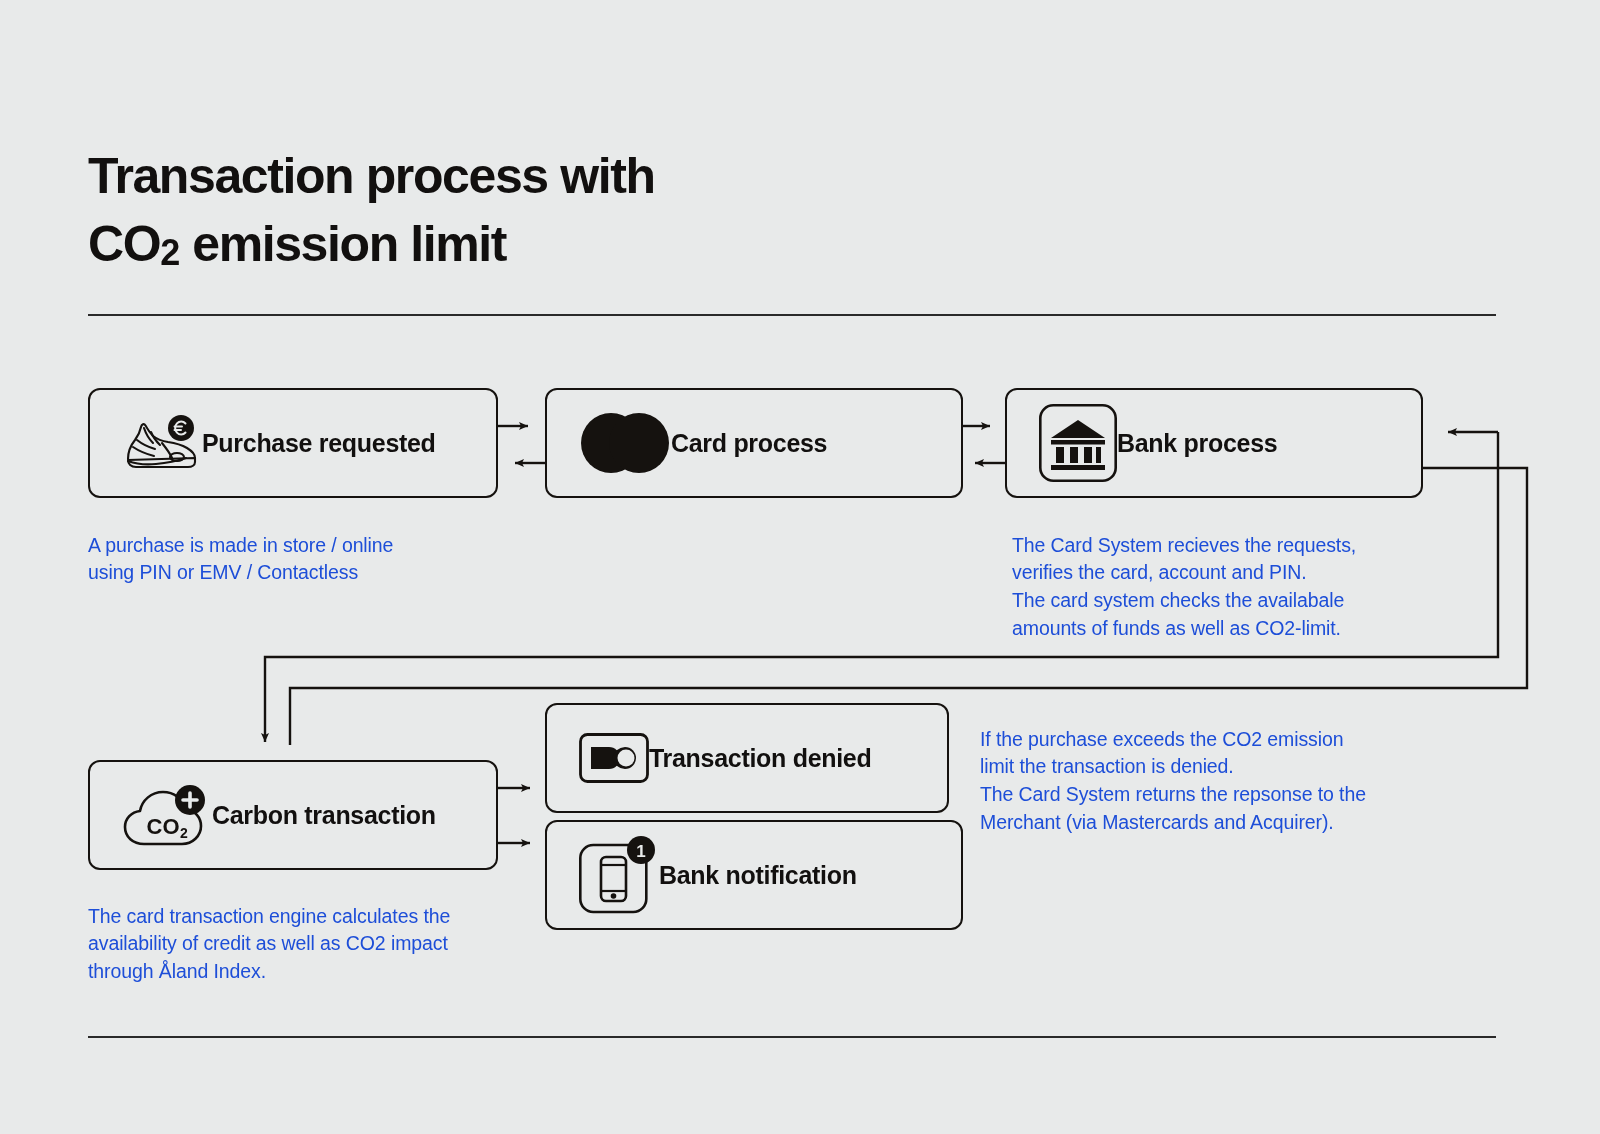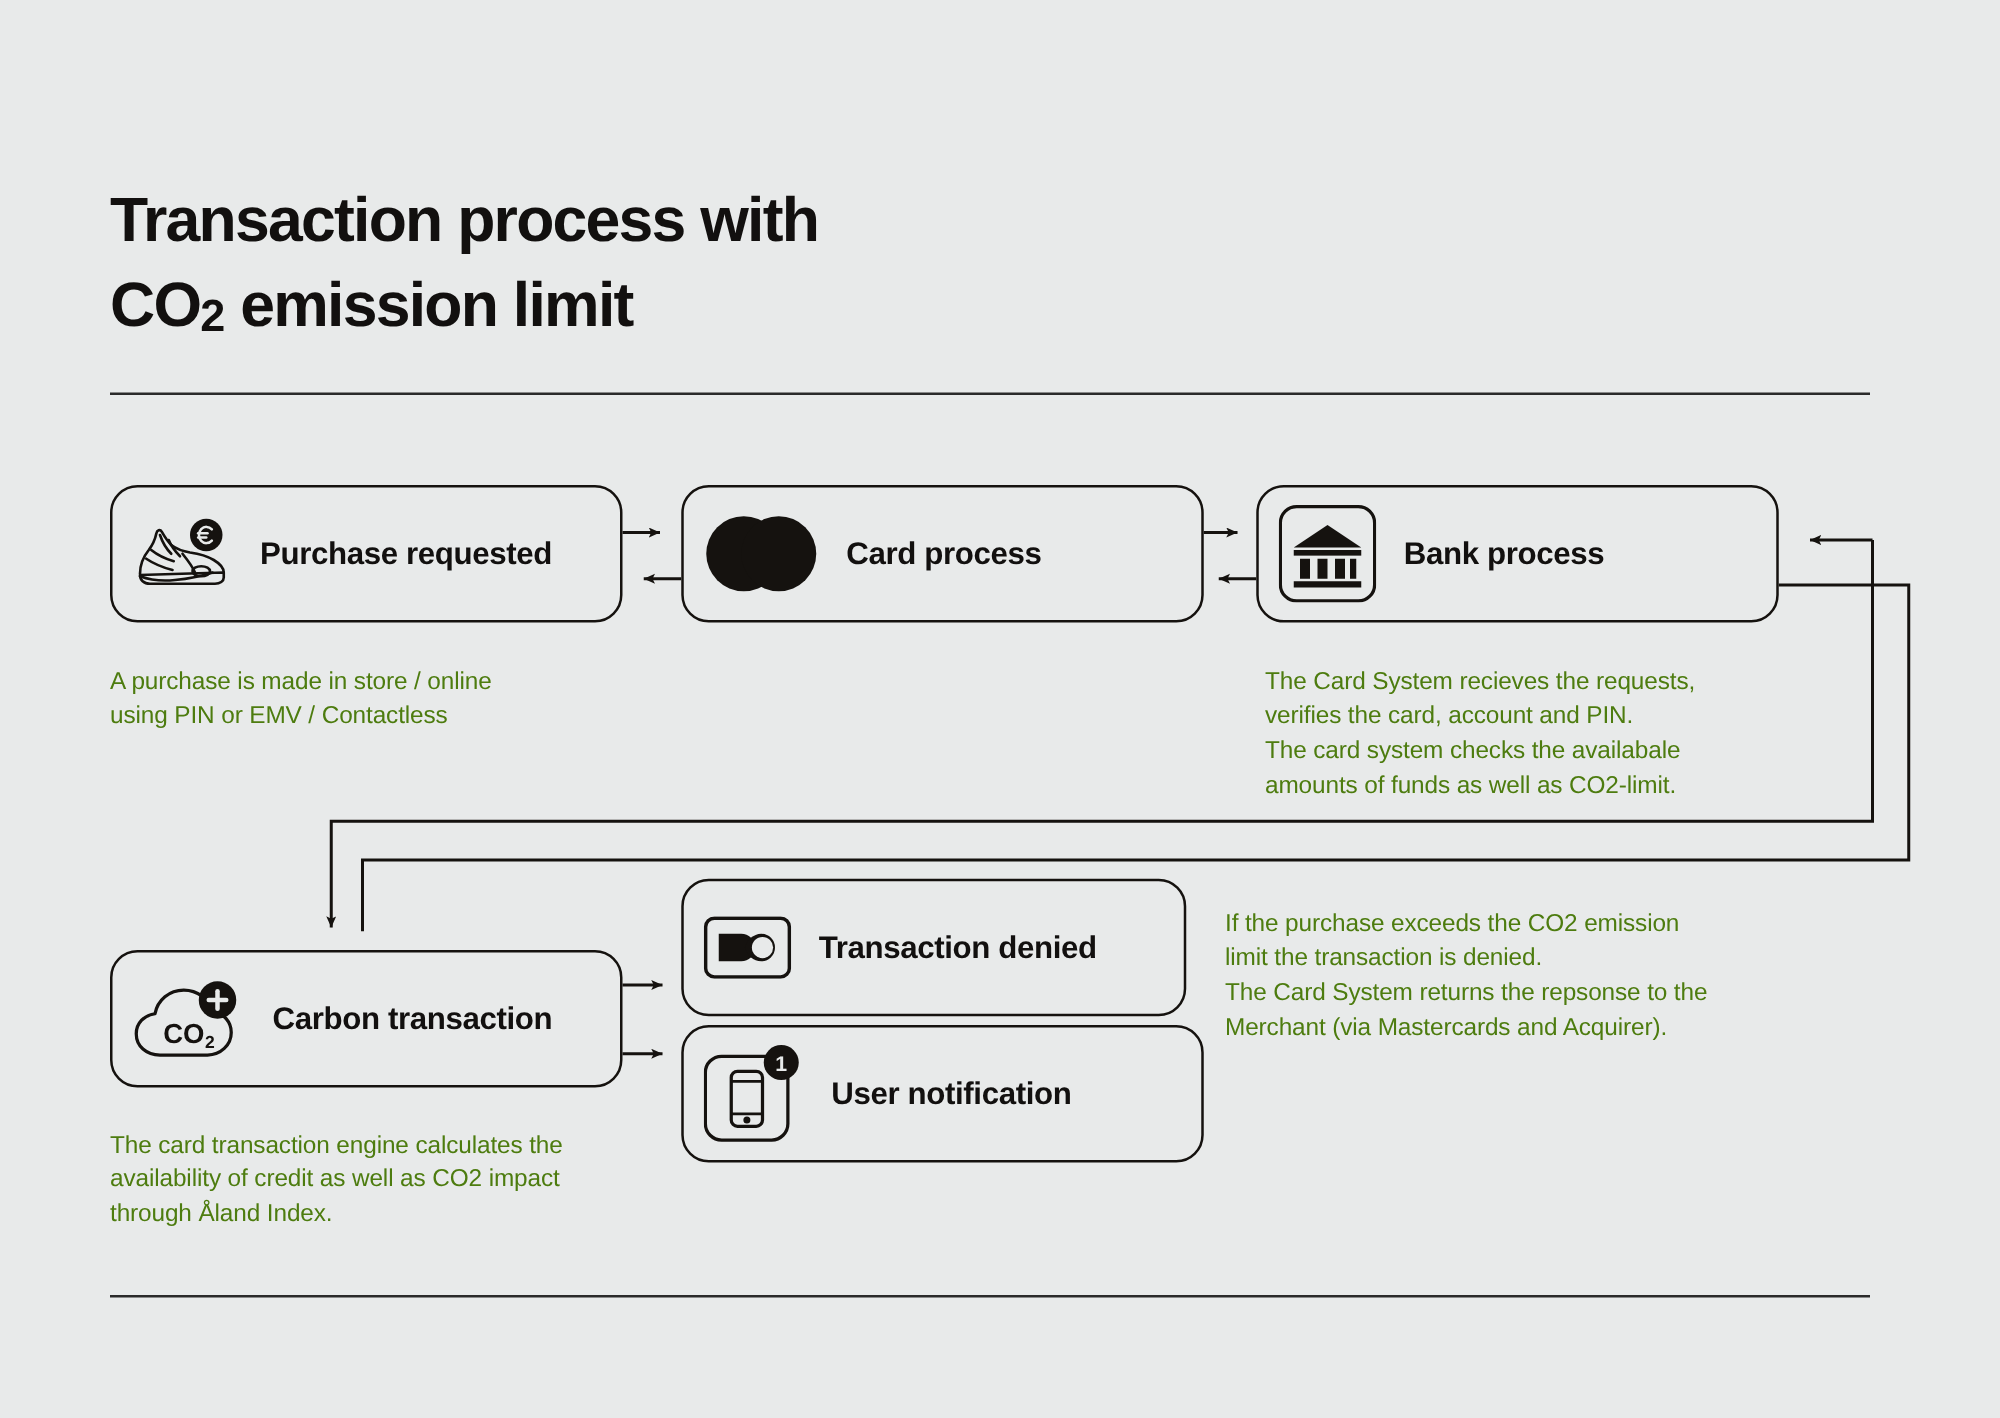--- a/index.html
+++ b/index.html
@@ -50,26 +50,25 @@
     left: 88px;
     width: 1408px;
   }
   .rule.top  { top: 314px; }
   .rule.bottom { top: 1036px; }
 
   
   .box {
     position: absolute;
     border: 2.2px solid #15120f;
-    border-radius: 22px;
+    border-radius: 12px;
     background: transparent;
     display: flex;
     align-items: center;
-    padding-left: 16px;
-    gap: 22px;
+    padding-left: 32px;
   }
   .box .label {
     font-size: 25px;
     font-weight: 700;
     letter-spacing: -0.3px;
     white-space: nowrap;
   }
 
   #box-purchase      { left: 88px;   top: 388px; width: 410px; height: 110px; }
   #box-card          { left: 545px;  top: 388px; width: 418px; height: 110px; text-align: right; }
@@ -81,21 +80,21 @@
   
   .icon { flex: 0 0 auto; display: block; }
 
   
   .caption {
     position: absolute;
     font-size: 19.5px;
     line-height: 1.42;
     letter-spacing: -0.1px;
     white-space: pre-line;
-    color: #4d7c0f;
+    color: #1d4ed8;
   }
   #cap-purchase { left: 88px;   top: 512px; width: 430px; }
   #cap-card     { left: 547px;  top: 512px; width: 430px; }
   #cap-bank     { left: 1012px; top: 512px; width: 430px; }
   #cap-carbon   { left: 88px;   top: 883px; width: 420px; }
   #cap-denied   { left: 980px;  top: 706px; width: 430px; }
 
   
   #wires {
     position: absolute;
@@ -230,21 +229,21 @@
   <div class="box" id="box-notification">
     <svg class="icon" width="80" height="78" viewBox="0 0 80 78">
       <rect x="1.3" y="9" width="66" height="67" rx="13" fill="none" stroke="#15120f" stroke-width="2.6"></rect>
       <rect x="22" y="21" width="25" height="44" rx="5" fill="none" stroke="#15120f" stroke-width="2.6"></rect>
       <path d="M22,29 L47,29" stroke="#15120f" stroke-width="2.2"></path>
       <path d="M22,55 L47,55" stroke="#15120f" stroke-width="2.2"></path>
       <circle cx="34.5" cy="60" r="2.8" fill="#15120f"></circle>
       <circle cx="62" cy="14" r="14" fill="#15120f"></circle>
       <text x="62" y="21" font-family="'Liberation Sans', sans-serif" font-size="17" font-weight="700" fill="#e8eaea" text-anchor="middle">1</text>
     </svg>
-    <span class="label">User notification</span>
+    <span class="label">Bank notification</span>
   </div>
 
   <p class="caption" id="cap-carbon">The card transaction engine calculates the
 availability of credit as well as CO2 impact
 through Åland Index.</p>
   <p class="caption" id="cap-denied">If the purchase exceeds the CO2 emission
 limit the transaction is denied.
 The Card System returns the repsonse to the
 Merchant (via Mastercards and Acquirer).</p>
 

